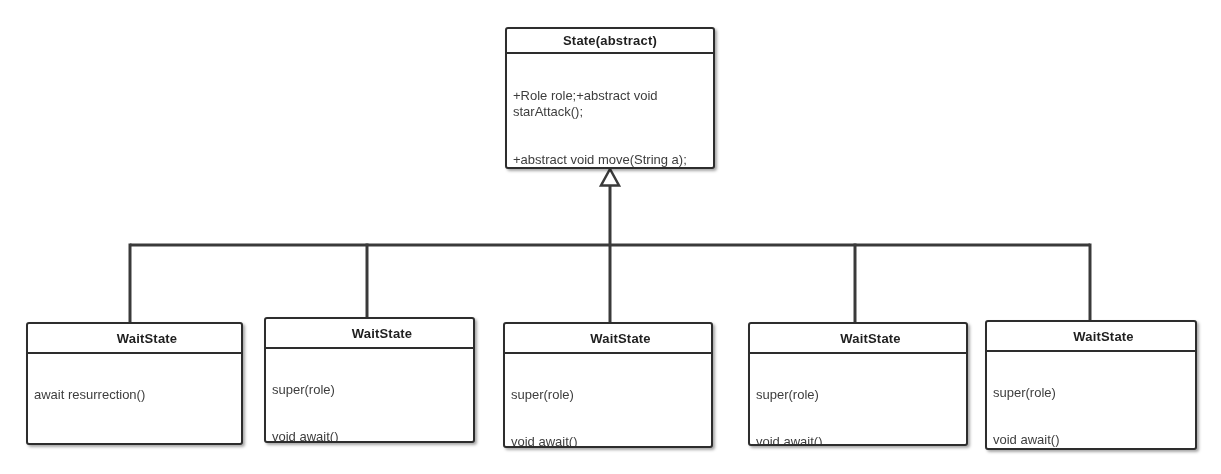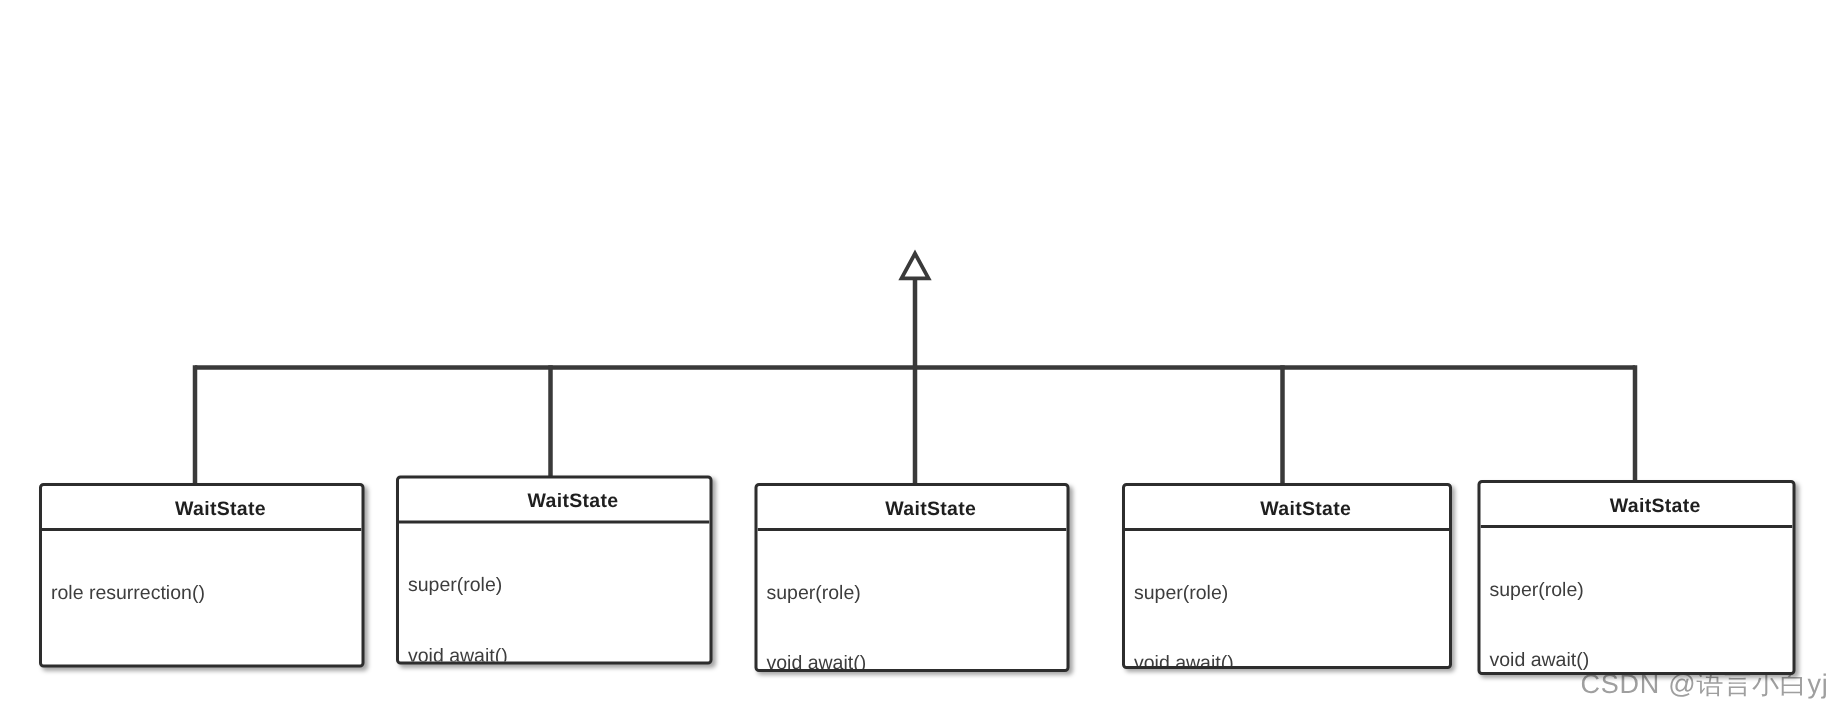--- a/index.html
+++ b/index.html
@@ -70,27 +70,36 @@
       <line x1="610" y1="184" x2="610" y2="324"></line>
       <line x1="130" y1="245" x2="1090" y2="245"></line>
       <line x1="130" y1="243.5" x2="130" y2="324"></line>
       <line x1="367" y1="243.5" x2="367" y2="319"></line>
       <line x1="855" y1="243.5" x2="855" y2="324"></line>
       <line x1="1090" y1="243.5" x2="1090" y2="322"></line>
     </g>
     <polygon points="610,169 601,185.5 619,185.5" fill="#ffffff" stroke="#3a3a3a" stroke-width="2.5"></polygon>
   </svg>
 
-  <div class="watermark">CSDN @语言小白yj</div>
 
+  <div class="cls state" style="left:505px; top:27px; width:210px; height:142px;">
+    <div class="title">State(abstract)</div>
+    <div class="body">
+      <div class="member">+Role role;+abstract void starAttack();</div>
+      <div class="member">+abstract void move(String a);</div>
+      
+      
+      
+    </div>
+  </div>
 
   <div class="cls wait" style="left:26px; top:322px; width:217px; height:123px;">
     <div class="title">WaitState</div>
     <div class="body">
-      <div class="member">role resurrection()</div>
+      <div class="member">await resurrection()</div>
       
       
       
     </div>
   </div>
 
   <div class="cls wait" style="left:264px; top:317px; width:211px; height:126px;">
     <div class="title">WaitState</div>
     <div class="body">
       <div class="member">super(role)</div>

